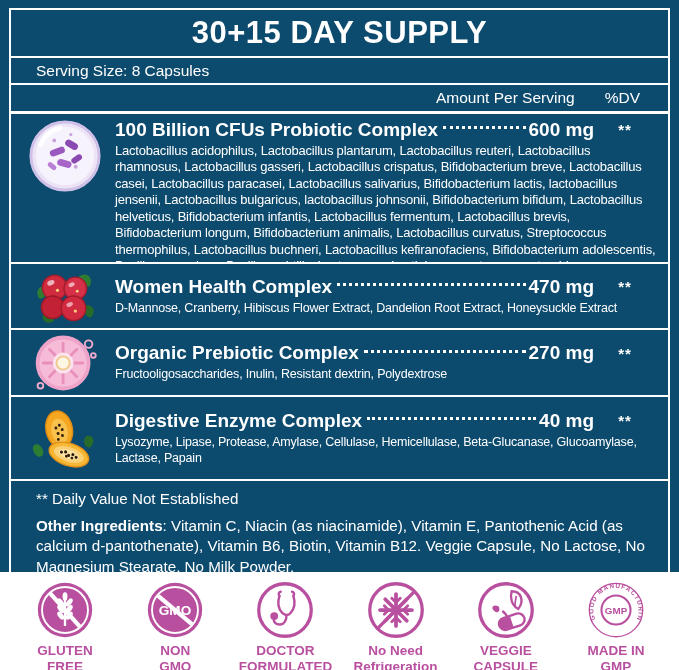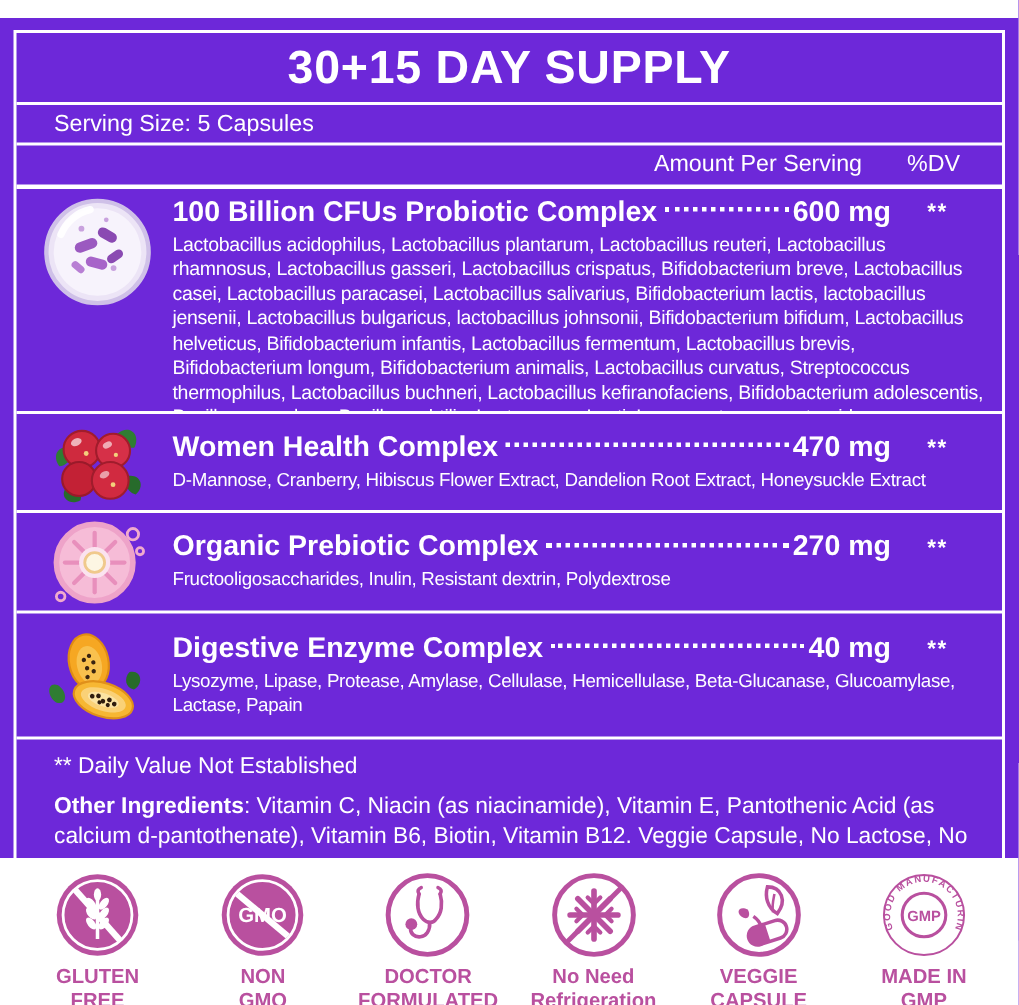--- a/index.html
+++ b/index.html
@@ -4,22 +4,22 @@
 <style>
   * { box-sizing: border-box; margin: 0; padding: 0; }
   html,body { width:679px; height:670px; }
   body {
     font-family: "Liberation Sans", sans-serif;
     background:#ffffff;
     position:relative;
     overflow:hidden;
   }
   .label {
-    position:absolute; left:0; top:12px; width:679px; height:615px;
-    background:#6d28d9; padding:8px 9px;
+    position:absolute; left:0; top:0; width:679px; height:615px;
+    background:#0c4a6e; padding:8px 9px;
   }
   .box {
     width:100%; height:100%;
     border:2px solid #ffffff;
     display:flex; flex-direction:column;
     color:#ffffff;
   }
   .row-title {
     flex:0 0 48px; border-bottom:2px solid #fff;
     display:flex; align-items:center; justify-content:center;
@@ -68,21 +68,21 @@
 </style>
 </head>
 <body>
 
 <div class="label">
   <div class="box">
 
     <div class="row-title">30+15 DAY SUPPLY</div>
 
     <div class="row-serving">
-      <span>Serving Size: 5 Capsules</span>
+      <span>Serving Size: 8 Capsules</span>
     </div>
 
     <div class="row-amount">
       <span>Amount Per Serving</span>
       <span>%DV</span>
     </div>
 
     <div class="section sec1">
       <div class="icon-col">
         <svg viewBox="0 0 76 76" width="74" height="74">

